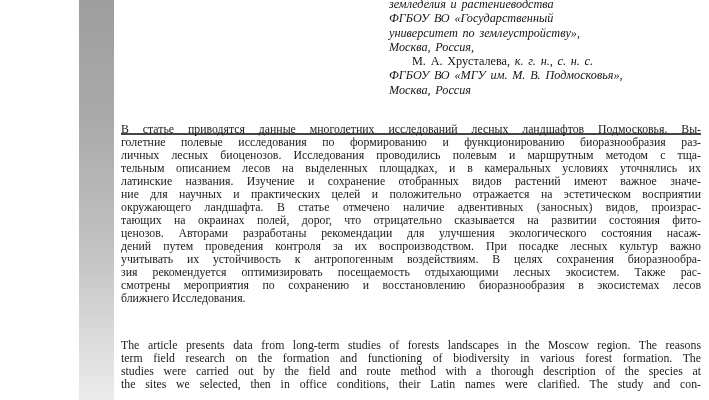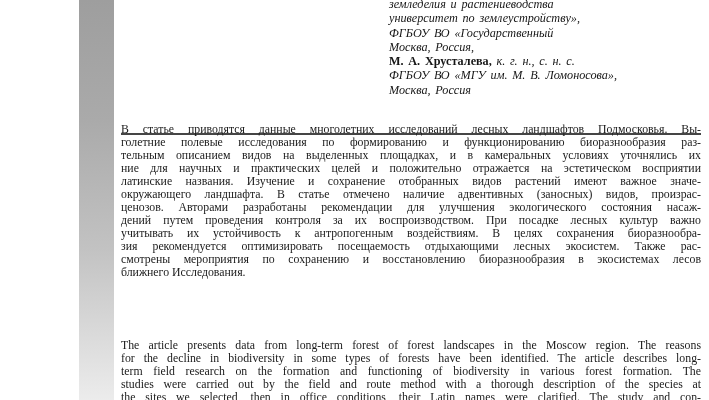--- a/index.html
+++ b/index.html
@@ -33,21 +33,22 @@
     width: 315px;
     font-style: italic;
     font-size: 12.2px;
     line-height: 14.3px;
     word-spacing: 0.14em;
     color: #161616;
   }
   #author-block .aline { height: 14.3px; white-space: nowrap; }
   #author-block .author-name {
     font-style: normal;
-    font-weight: bold;
+    font-weight: normal;
+    margin-left: 23px;
   }
   
   #rule {
     position: absolute;
     left: 121px;
     top: 133px;
     width: 580px;
     height: 1.5px;
     background: #454545;
   }
@@ -75,48 +76,49 @@
 </style>
 </head>
 <body>
 
 <div id="page">
 
   <div id="gutter"></div>
 
   <div id="author-block">
     <div class="aline">земледелия и растениеводства</div>
+    <div class="aline">ФГБОУ ВО «Государственный</div>
     <div class="aline">университет по землеустройству»,</div>
-    <div class="aline">ФГБОУ ВО «Государственный</div>
     <div class="aline">Москва, Россия,</div>
     <div class="aline">
       <span class="author-name">М. А. Хрусталева,</span><span> к. г. н., с. н. с.</span>
     </div>
-    <div class="aline">ФГБОУ ВО «МГУ им. М. В. Ломоносова»,</div>
+    <div class="aline">ФГБОУ ВО «МГУ им. М. В. Подмосковья»,</div>
     <div class="aline">Москва, Россия</div>
   </div>
 
   <div id="rule"></div>
 
   <div id="abstract-ru" class="abstract">
     <div class="jline">В статье приводятся данные многолетних исследований лесных ландшафтов Подмосковья. Вы-</div>
     <div class="jline">голетние полевые исследования по формированию и функционированию биоразнообразия раз-</div>
-    <div class="jline">тельным описанием видов на выделенных площадках, и в камеральных условиях уточнялись их</div>
+    <div class="jline">личных лесных биоценозов. Исследования проводились полевым и маршрутным методом с тща-</div>
+    <div class="jline">тельным описанием лесов на выделенных площадках, и в камеральных условиях уточнялись их</div>
+    <div class="jline">латинские названия. Изучение и сохранение отобранных видов растений имеют важное значе-</div>
     <div class="jline">ние для научных и практических целей и положительно отражается на эстетическом восприятии</div>
-    <div class="jline">латинские названия. Изучение и сохранение отобранных видов растений имеют важное значе-</div>
     <div class="jline">окружающего ландшафта. В статье отмечено наличие адвентивных (заносных) видов, произрас-</div>
+    <div class="jline">тающих на окраинах полей, дорог, что отрицательно сказывается на развитии состояния фито-</div>
     <div class="jline">ценозов. Авторами разработаны рекомендации для улучшения экологического состояния насаж-</div>
     <div class="jline">дений путем проведения контроля за их воспроизводством. При посадке лесных культур важно</div>
     <div class="jline">учитывать их устойчивость к антропогенным воздействиям. В целях сохранения биоразнообра-</div>
     <div class="jline">зия рекомендуется оптимизировать посещаемость отдыхающими лесных экосистем. Также рас-</div>
     <div class="jline">смотрены мероприятия по сохранению и восстановлению биоразнообразия в экосистемах лесов</div>
     <div class="jline lastline">ближнего Исследования.</div>
   </div>
 
   <div id="abstract-en" class="abstract">
-    <div class="jline">The article presents data from long-term forest of forest landscapes in the Moscow region. The reasons</div>
-    <div class="jline">for the decline in biodiversity in some types of forests have been identified. The article describes long-</div>
+    <div class="jline">The article presents data from long-term studies of forests landscapes in the Moscow region. The reasons</div>
     <div class="jline">term field research on the formation and functioning of biodiversity in various forest formation. The</div>
     <div class="jline">studies were carried out by the field and route method with a thorough description of the species at</div>
     <div class="jline">the sites we selected, then in office conditions, their Latin names were clarified. The study and con-</div>
   </div>
 
 </div>
 
 </body></html>

